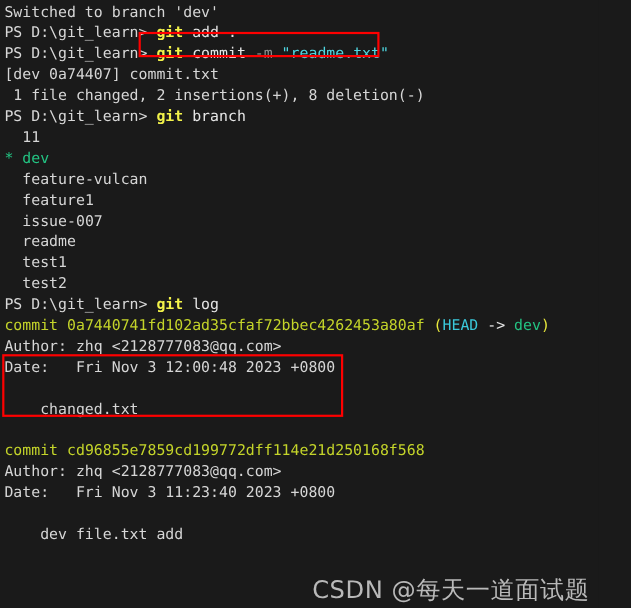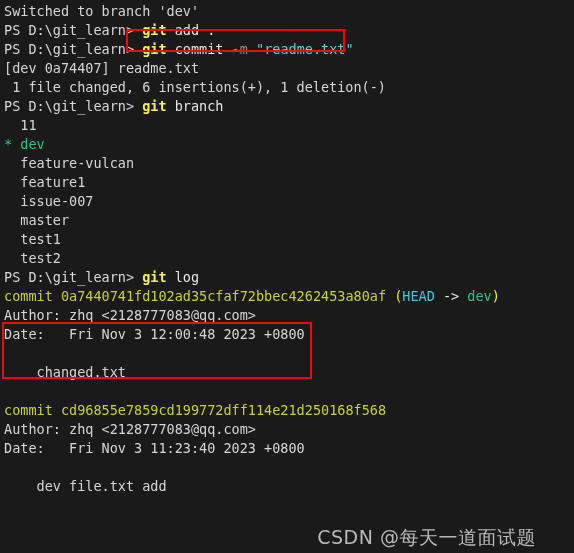--- a/index.html
+++ b/index.html
@@ -47,49 +47,49 @@
     pointer-events: none;
   }
   #box-commit-cmd { left: 126px; top: 29px; width: 219px; height: 23px; }
   #box-date-msg   { left: 2px;  top: 322px; width: 310px; height: 57px; }
 
   #watermark {
     position: absolute;
     right: 8px;
     bottom: 6px;
     font-family: "DejaVu Sans", "Liberation Sans", sans-serif;
-    font-size: 19px;
+    font-size: 22px;
     color: #b9b9b9;
     letter-spacing: 0.5px;
     white-space: nowrap;
   }
 </style>
 </head>
 <body>
 
 <div id="terminal">
 
   <div class="line"><span class="c-default">Switched to branch 'dev'</span></div>
 
   <div class="line"><span class="c-prompt">PS D:\git_learn&gt;</span><span class="c-default"> </span><span class="c-cmd">git</span><span class="c-sub"> add .</span></div>
 
   <div class="line"><span class="c-prompt">PS D:\git_learn&gt;</span><span class="c-default"> </span><span class="c-cmd">git</span><span class="c-sub"> commit </span><span class="c-flag">-m</span><span> </span><span class="c-str">"readme.txt"</span></div>
 
-  <div class="line"><span class="c-default">[dev 0a74407] readme.txt</span></div>
+  <div class="line"><span class="c-default">[dev 0a74407] commit.txt</span></div>
 
-  <div class="line"><span class="c-default"> 1 file changed, 6 insertions(+), 1 deletion(-)</span></div>
+  <div class="line"><span class="c-default"> 1 file changed, 2 insertions(+), 8 deletion(-)</span></div>
 
   <div class="line"><span class="c-prompt">PS D:\git_learn&gt;</span><span class="c-default"> </span><span class="c-cmd">git</span><span class="c-sub"> branch</span></div>
 
   <div class="line"><span class="c-default">  </span><span class="c-default">11</span></div>
   <div class="line"><span class="c-green">* </span><span class="c-green">dev</span></div>
   <div class="line"><span class="c-default">  </span><span class="c-default">feature-vulcan</span></div>
   <div class="line"><span class="c-default">  </span><span class="c-default">feature1</span></div>
   <div class="line"><span class="c-default">  </span><span class="c-default">issue-007</span></div>
-  <div class="line"><span class="c-default">  </span><span class="c-default">master</span></div>
+  <div class="line"><span class="c-default">  </span><span class="c-default">readme</span></div>
   <div class="line"><span class="c-default">  </span><span class="c-default">test1</span></div>
   <div class="line"><span class="c-default">  </span><span class="c-default">test2</span></div>
 
   <div class="line"><span class="c-prompt">PS D:\git_learn&gt;</span><span class="c-default"> </span><span class="c-cmd">git</span><span class="c-sub"> log</span></div>
 
   <div class="line"><span class="c-commit">commit</span><span class="c-commit"> </span><span class="c-commit">0a7440741fd102ad35cfaf72bbec4262453a80af</span><span class="c-yellow"> (</span><span class="c-cyan">HEAD</span><span class="c-white"> -&gt; </span><span class="c-green">dev</span><span class="c-yellow">)</span></div>
   <div class="line"><span class="c-default">Author: </span><span class="c-default">zhq &lt;2128777083@qq.com&gt;</span></div>
   <div class="line"><span class="c-default">Date:   </span><span class="c-default">Fri Nov 3 12:00:48 2023 +0800</span></div>
   <div class="blank"></div>
   <div class="line"><span class="c-default">    changed.txt</span></div>

